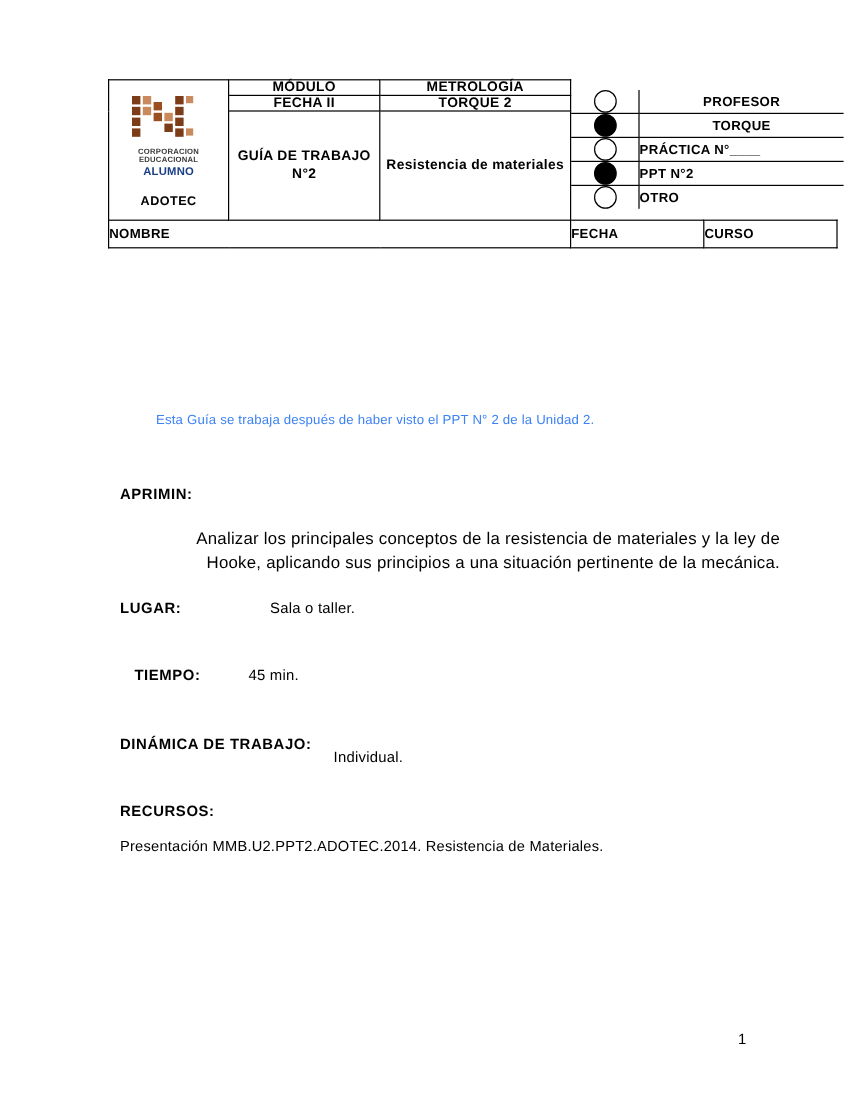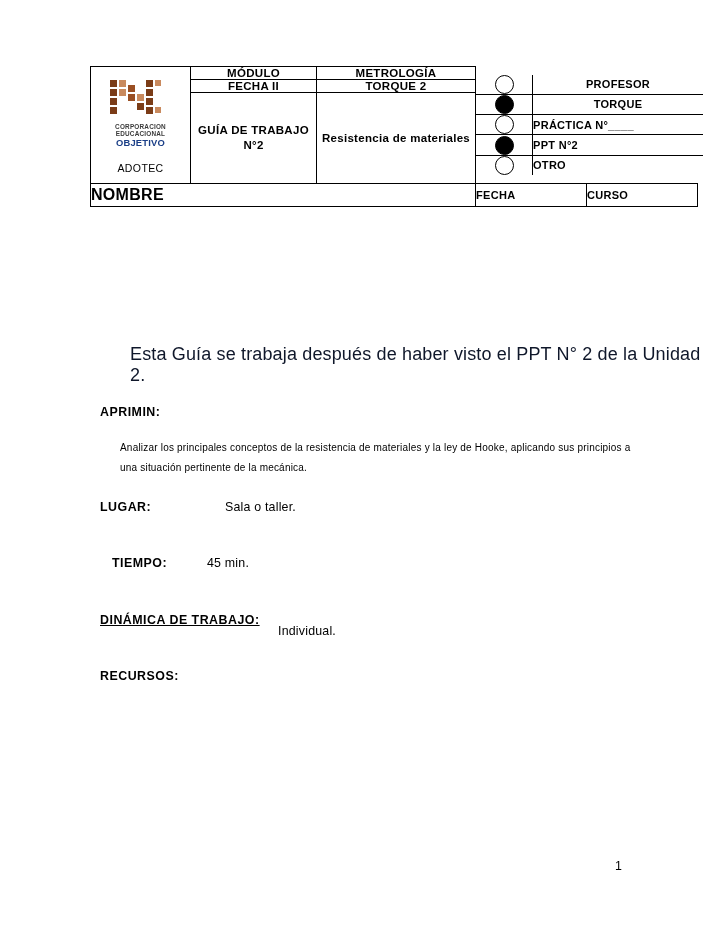--- a/index.html
+++ b/index.html
@@ -66,21 +66,21 @@
   }
   .logo-word2 {
     font-size: 9.4px;
     font-weight: bold;
     line-height: 10.5px;
     color: #1b3f87;
     letter-spacing: .2px;
   }
   .logo-adotec {
     font-size: 10.5px;
-    font-weight: normal;
+    font-weight: bold;
     letter-spacing: .4px;
     margin-top: 14px;
   }
 
   .cell-label {
     text-align: center;
     font-size: 11.5px;
     font-weight: bold;
     letter-spacing: .3px;
     padding: 9px 4px;
@@ -110,21 +110,21 @@
   .role-cell {
     font-size: 11px;
     font-weight: bold;
     letter-spacing: .3px;
     padding: 6px 0 6px 10px;
     text-align: left;
   }
   .role-cell.centered { text-align: center; padding-left: 0; }
 
   .nombre-cell {
-    font-size: 16px;
+    font-size: 11px;
     font-weight: bold;
     letter-spacing: .3px;
     padding: 13px 0 13px 18px;
     height: 22px;
   }
   .fecha-cell, .curso-cell {
     font-size: 11px;
     font-weight: bold;
     letter-spacing: .3px;
     padding: 13px 0 13px 8px;
@@ -141,51 +141,52 @@
   .nested td:first-child { border-left: none; }
   .nested td:last-child { border-right: none; }
 
   .outer-none { border: none !important; padding: 0 !important; }
 
   
   .intro {
     position: absolute;
     left: 130px;
     top: 344px;
-    font-size: 18px;
+    font-size: 11px;
     letter-spacing: .15px;
-    color: #0f172a;
+    color: #3b82f6;
   }
 
   .section {
     position: absolute;
     font-size: 12.4px;
     letter-spacing: .2px;
   }
   .section-title {
     font-weight: bold;
     letter-spacing: .5px;
   }
 
   .objetivo-title { left: 100px; top: 405px; }
   .objetivo-body {
     left: 120px;
     top: 438px;
     width: 530px;
     line-height: 20px;
-    font-size: 10px;
+    font-size: 14px;
+    text-align: right;
   }
 
   .lugar-title { left: 100px; top: 500px; }
   .lugar-val   { left: 225px; top: 500px; font-weight: normal; }
 
   .tiempo-title { left: 100px; top: 556px; margin-left: 12px; }
   .tiempo-val   { left: 207px; top: 556px; font-weight: normal; }
 
-  .dinamica-title { left: 100px; top: 613px; text-decoration: underline; }
+  .dinamica-title { left: 100px; top: 613px; }
   .dinamica-val   { left: 278px; top: 624px; font-weight: normal; }
 
   .recursos-title { left: 100px; top: 669px; }
   .recursos-val   { left: 100px; top: 698px; font-weight: normal; font-size: 12.2px; }
 
   .page-number {
     position: absolute;
     left: 615px;
     top: 859px;
     font-size: 12.4px;
@@ -213,21 +214,21 @@
           <i class="dark" style="left:29px; top:27px; width:7px; height:7px;"></i>
           <i class="dark" style="left:38px; top:4px;  width:7px; height:7px;"></i>
           <i class="dark" style="left:38px; top:13px; width:7px; height:7px;"></i>
           <i class="dark" style="left:38px; top:22px; width:7px; height:7px;"></i>
           <i class="dark" style="left:38px; top:31px; width:7px; height:7px;"></i>
           <i class="light" style="left:47px; top:4px;  width:6px; height:6px;"></i>
           <i class="light" style="left:47px; top:31px; width:6px; height:6px;"></i>
         </div>
         <div class="logo-word1">CORPORACION</div>
         <div class="logo-word1">EDUCACIONAL</div>
-        <div class="logo-word2">OBJETIVO</div>
+        <div class="logo-word2">ALUMNO</div>
         <div class="logo-adotec">ADOTEC</div>
       </td>
 
       <td class="cell-label col-mod">MÓDULO</td>
       <td class="cell-label col-val">METROLOGÍA</td>
 
       <td class="outer-none" colspan="2" rowspan="3">
         <table class="nested">
           <tbody>
                 <tr>
@@ -297,15 +298,16 @@
   <div class="section section-title lugar-title">LUGAR:</div>
   <div class="section lugar-val">Sala o taller.</div>
 
   <div class="section section-title tiempo-title">TIEMPO:</div>
   <div class="section tiempo-val">45 min.</div>
 
   <div class="section section-title dinamica-title">DINÁMICA DE TRABAJO:</div>
   <div class="section dinamica-val">Individual.</div>
 
   <div class="section section-title recursos-title">RECURSOS:</div>
+  <div class="section recursos-val">Presentación MMB.U2.PPT2.ADOTEC.2014.  Resistencia de Materiales.</div>
 
   <div class="page-number">1</div>
 </div>
 
 </body></html>

